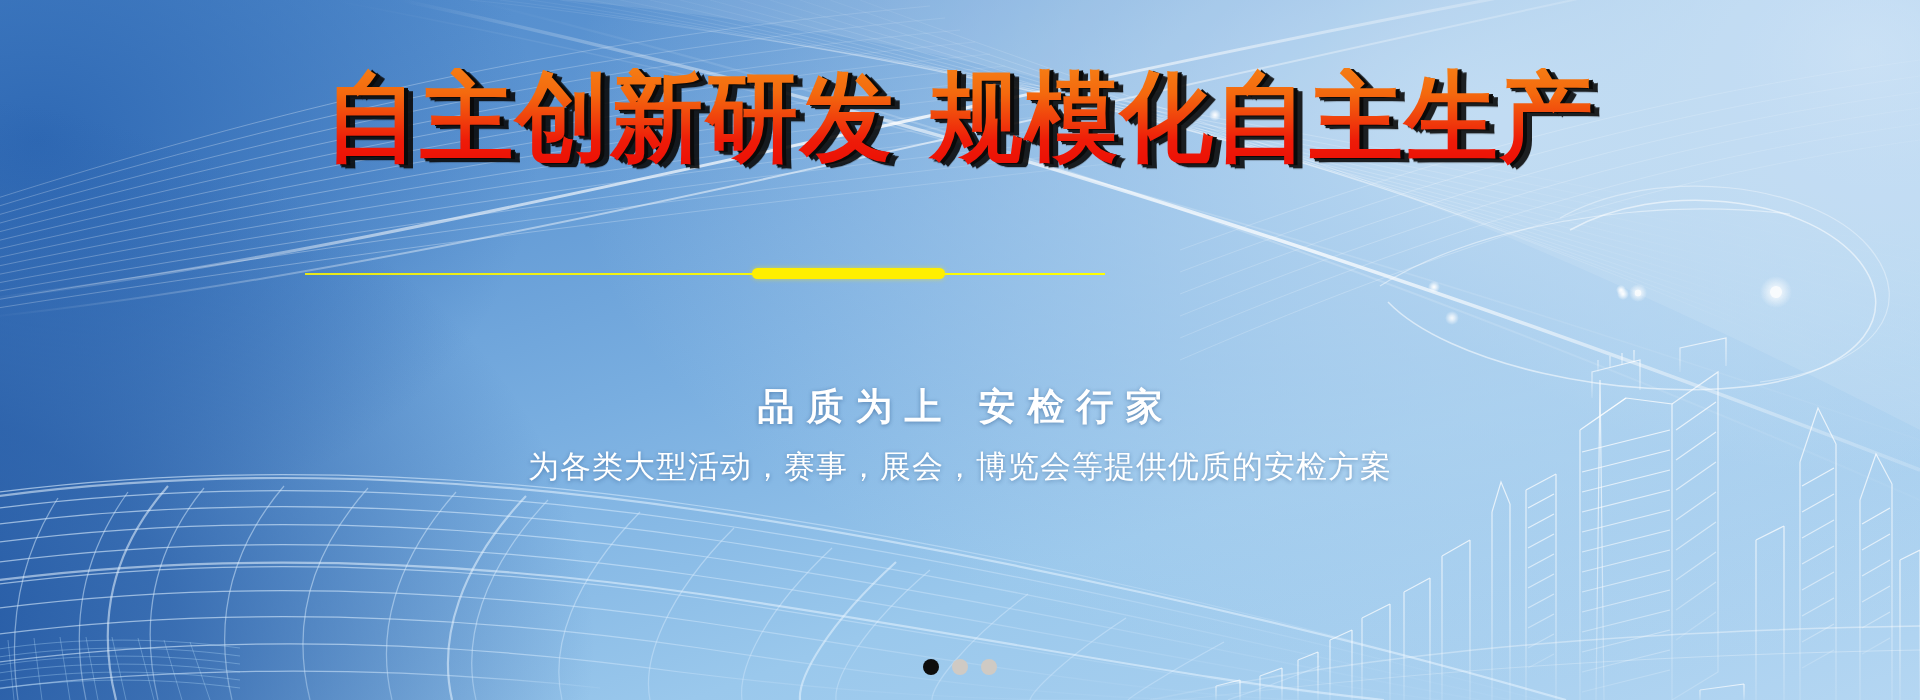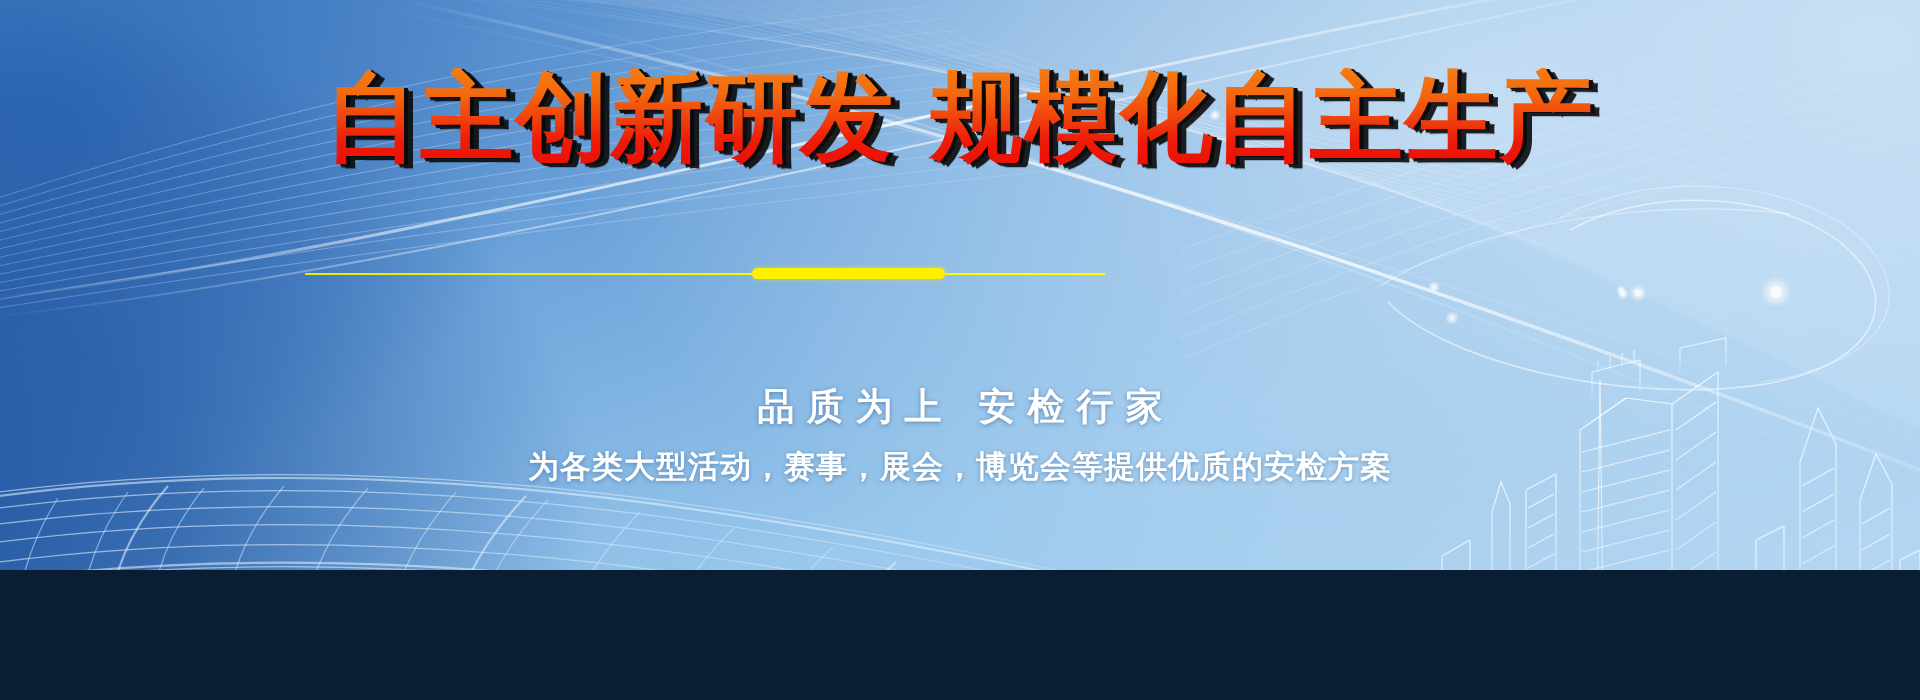--- a/index.html
+++ b/index.html
@@ -4,21 +4,21 @@
 <title>Banner</title>
 <style>
   html, body {
     margin: 0;
     padding: 0;
     background: #0b1d33;
   }
   #stage {
     position: relative;
     width: 1920px;
-    height: 570px;
+    height: 700px;
     overflow: hidden;
     font-family: "Liberation Sans", "DejaVu Sans", sans-serif;
     background: #6d28d9;
   }
 
   
   .bg-base {
     position: absolute;
     inset: 0;
     background:
@@ -109,21 +109,21 @@
     text-indent: 12px;
     font-family: "DejaVu Sans", "Liberation Sans", sans-serif;
     text-shadow: 0 1px 4px rgba(20,60,110,0.45);
   }
   .sub-second {
     position: absolute;
     left: 0; right: 0;
     top: 446px;
     color: #ffffff;
     font-size: 31px;
-    font-weight: 700;
+    font-weight: 400;
     letter-spacing: 1px;
     font-family: "DejaVu Sans", "Liberation Sans", sans-serif;
     text-shadow: 0 1px 4px rgba(20,60,110,0.4);
   }
 
   
   .dots {
     position: absolute;
     left: 0; right: 0;
     top: 659px;

